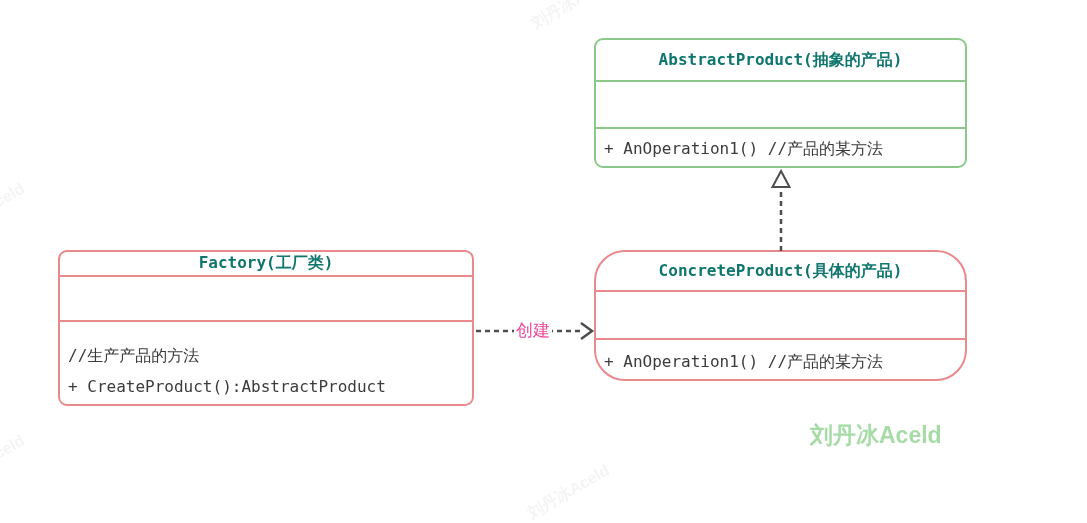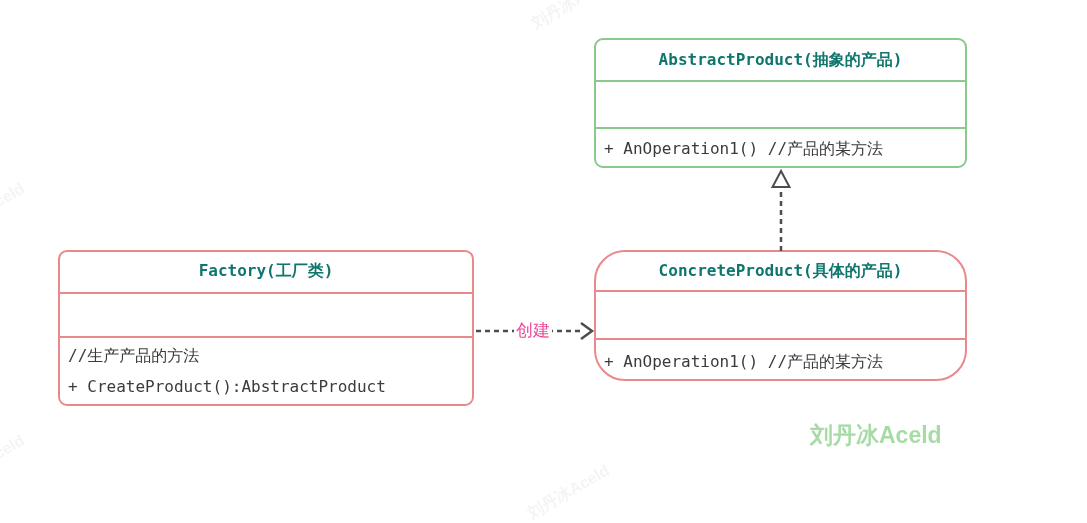--- a/index.html
+++ b/index.html
@@ -53,21 +53,21 @@
     line-height: 31px;
     white-space: nowrap;
   }
 
   
   #box-abstract { left: 594px; top: 38px;  width: 373px; height: 130px; }
   #box-abstract .uml-title { height: 42px; }
   #box-abstract .uml-attrs { height: 47px; }
 
   #box-factory  { left: 58px;  top: 250px; width: 416px; height: 156px; }
-  #box-factory .uml-title { height: 42px; }
+  #box-factory .uml-title { height: 25px; }
   #box-factory .uml-attrs { height: 45px; }
 
   #box-concrete { left: 594px; top: 250px; width: 373px; height: 131px; border-radius: 31px; }
   #box-concrete .uml-title { height: 40px; }
   #box-concrete .uml-attrs { height: 48px; }
 
   
   svg.connectors {
     position: absolute; left: 0; top: 0;
     width: 1087px; height: 523px;

